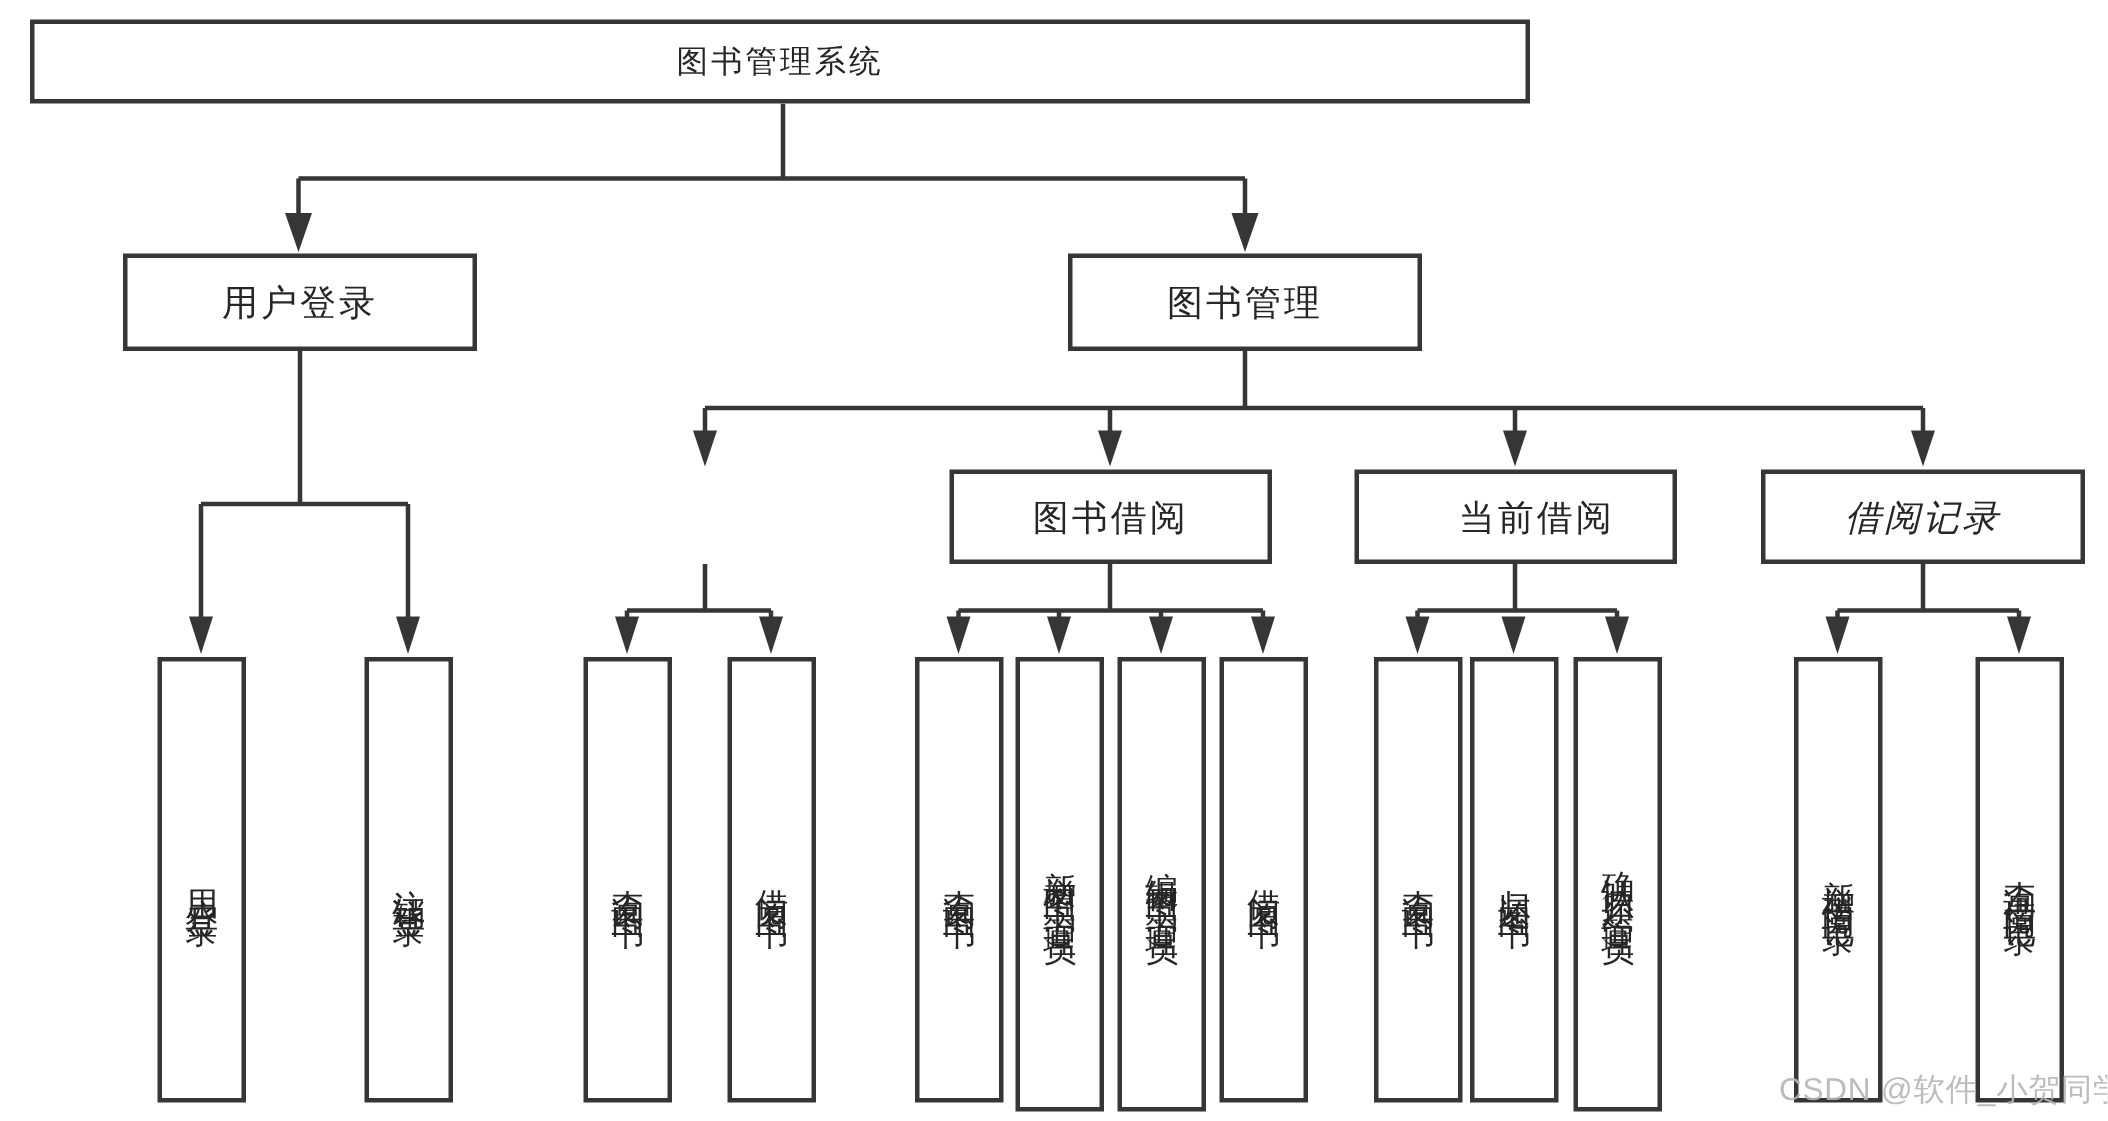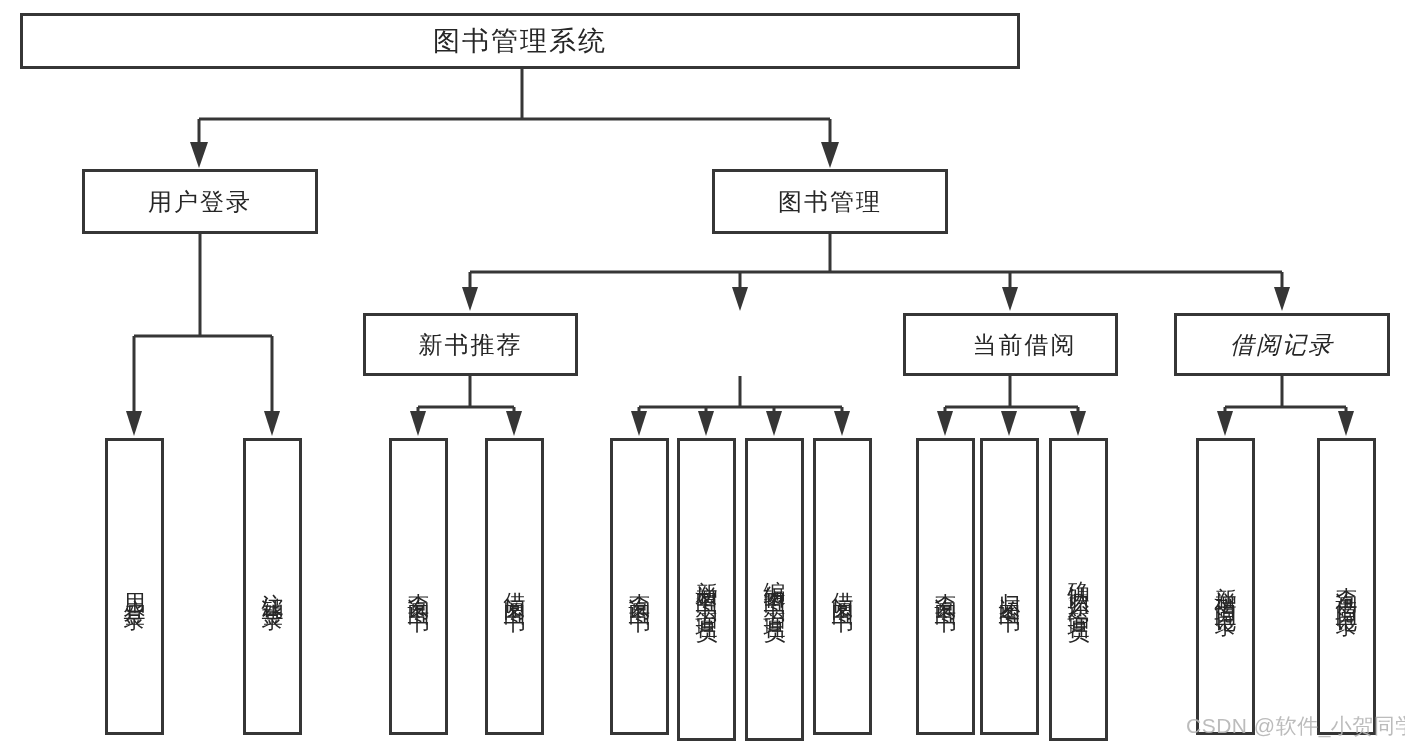--- a/index.html
+++ b/index.html
@@ -26,21 +26,21 @@
     box-sizing: border-box;
     background: #ffffff;
     border: 3px solid var(--line);
     color: var(--text);
     display: flex;
     align-items: center;
     justify-content: center;
     text-align: center;
   }
   .h-node { font-size: 24px; letter-spacing: 2px; white-space: nowrap; }
-  .root-node { font-size: 27px; }
+  .root-node { font-size: 21px; }
 
   .leaf {
     writing-mode: vertical-rl;
     text-orientation: mixed;
     font-size: 22px;
     letter-spacing: 6px;
     line-height: 1;
   }
 
   
@@ -119,21 +119,21 @@
     <path class="ln" d="M1282 376 V407 M1225 407 H1346 M1225 407 V414 M1346 407 V414"></path>
     <polygon class="ar" points="1217,411 1233,411 1225,436"></polygon>
     <polygon class="ar" points="1338,411 1354,411 1346,436"></polygon>
   </svg>
 
   <div class="node h-node root-node">图书管理系统</div>
 
   <div class="node h-node n-user-login">用户登录</div>
   <div class="node h-node n-book-mgmt">图书管理</div>
 
-  <div class="node h-node n-new-book">新书推荐</div>
+  <div class="node h-node n-book-borrow">图书借阅</div>
   <div class="node h-node n-current-borrow">当前借阅</div>
   <div class="node h-node n-borrow-record">借阅记录</div>
 
   <div class="node leaf lf-ul1">用户登录</div>
   <div class="node leaf lf-ul2">注销登录</div>
 
   <div class="node leaf lf-nb1">查询图书</div>
   <div class="node leaf lf-nb2">借阅图书</div>
 
   <div class="node leaf lf-bb1">查询图书</div>

